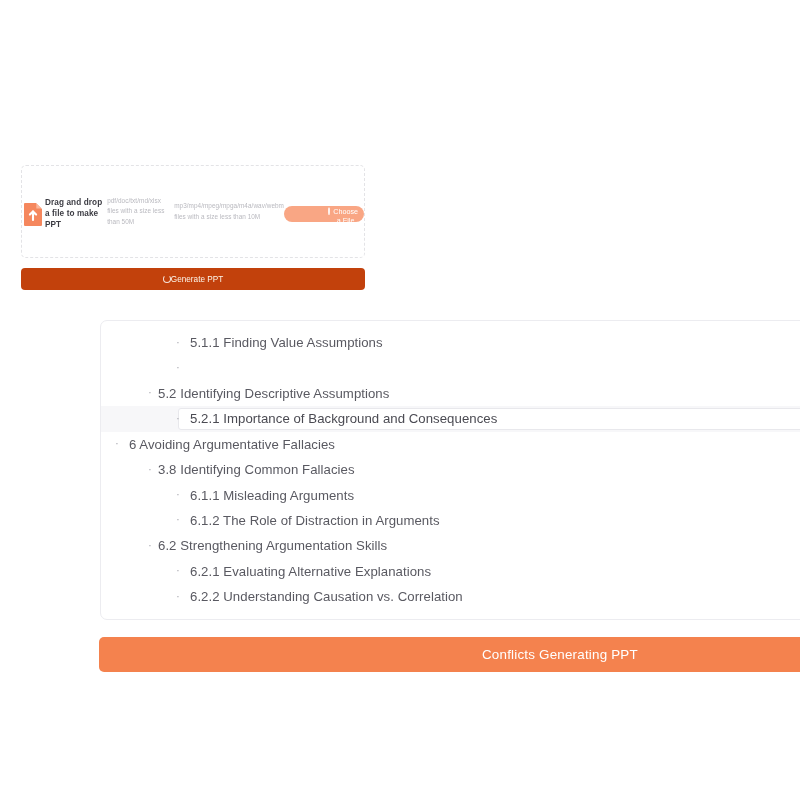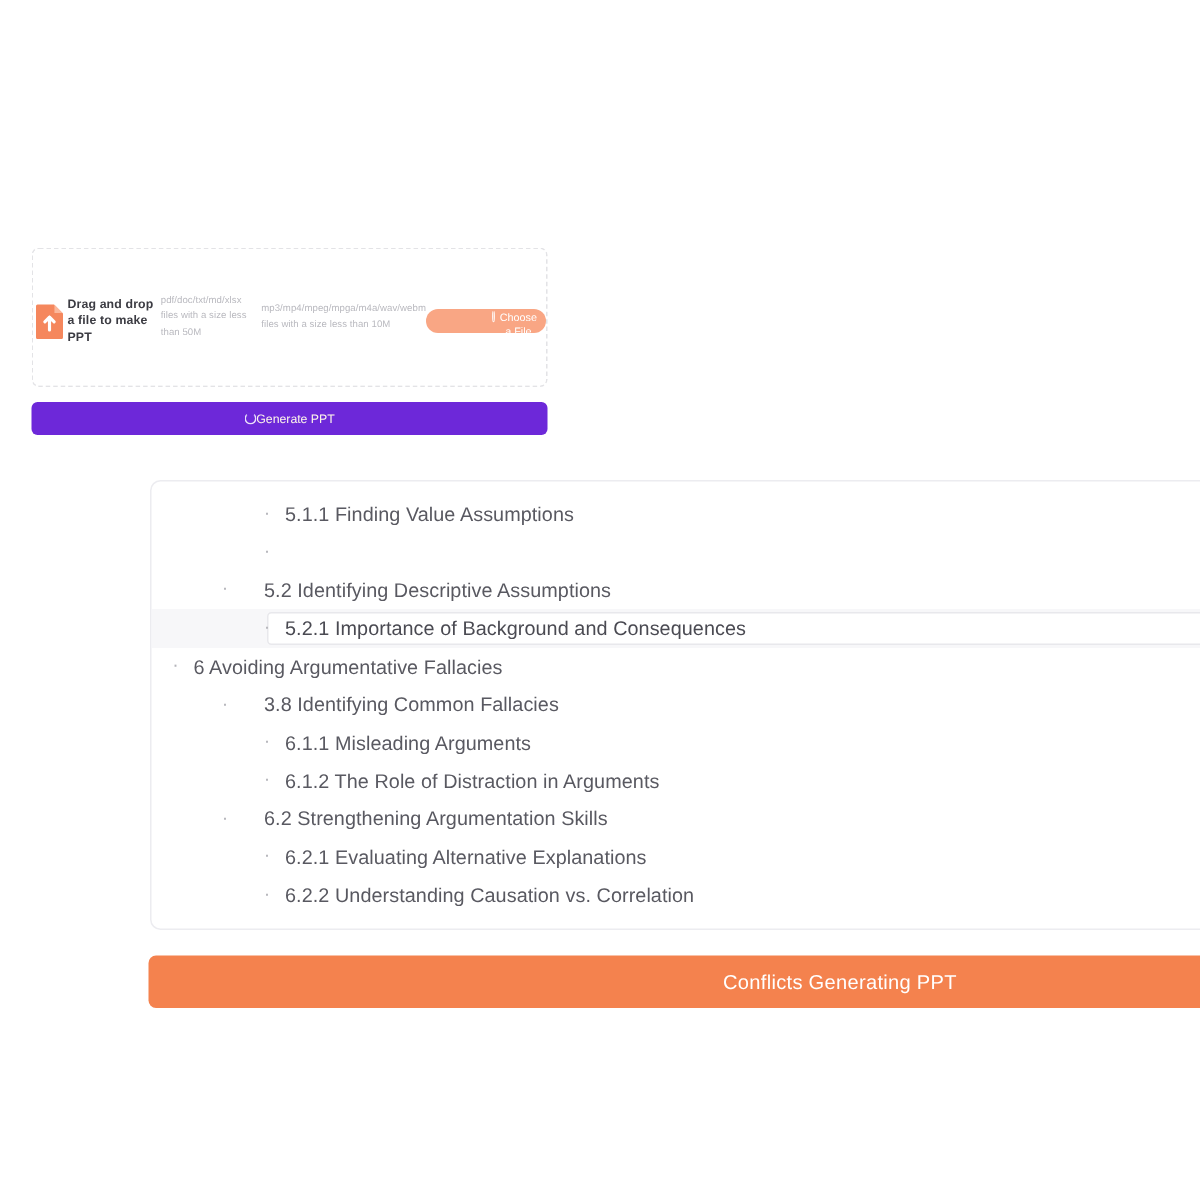--- a/index.html
+++ b/index.html
@@ -85,21 +85,21 @@
   }
 
   .generate-btn {
     position: absolute;
     left: 21px;
     top: 268px;
     width: 344px;
     height: 22px;
     border: none;
     border-radius: 4px;
-    background: #6d28d9;
+    background: #c2410c;
     color: #fdf5ea;
     font-size: 8.2px;
     display: flex;
     align-items: center;
     justify-content: center;
     gap: 0;
     cursor: default;
     font-family: "Liberation Sans", sans-serif;
   }
 
@@ -142,21 +142,21 @@
     color: #595961;
     font-weight: 400;
     letter-spacing: 0.05px;
     white-space: nowrap;
   }
   
   .lvl1 { padding-left: 11px; }
   .lvl2 { padding-left: 44px; }
   .lvl3 { padding-left: 72px; }
   .lvl1 .label { margin-left: 7px; }
-  .lvl2 .label { margin-left: 21px; }
+  .lvl2 .label { margin-left: 3px; }
   .lvl3 .label { margin-left: 7px; }
 
   
   .outline-row.active {
     background: #f7f7f9;
   }
   .outline-row.active .edit-box {
     position: absolute;
     left: 77px;
     right: -5px;

